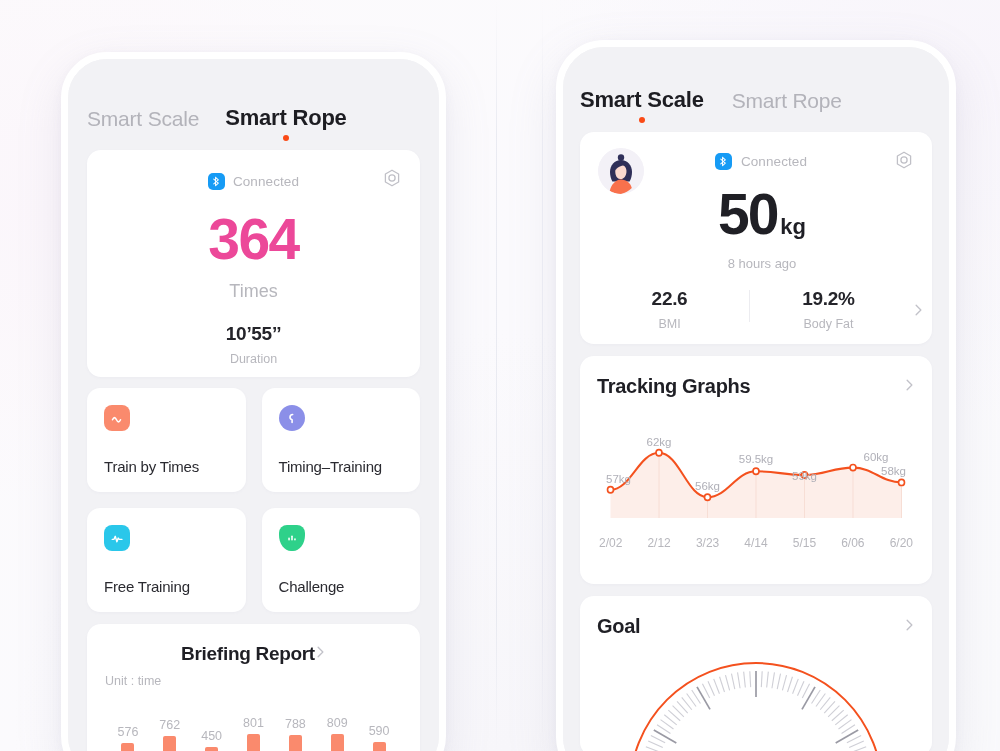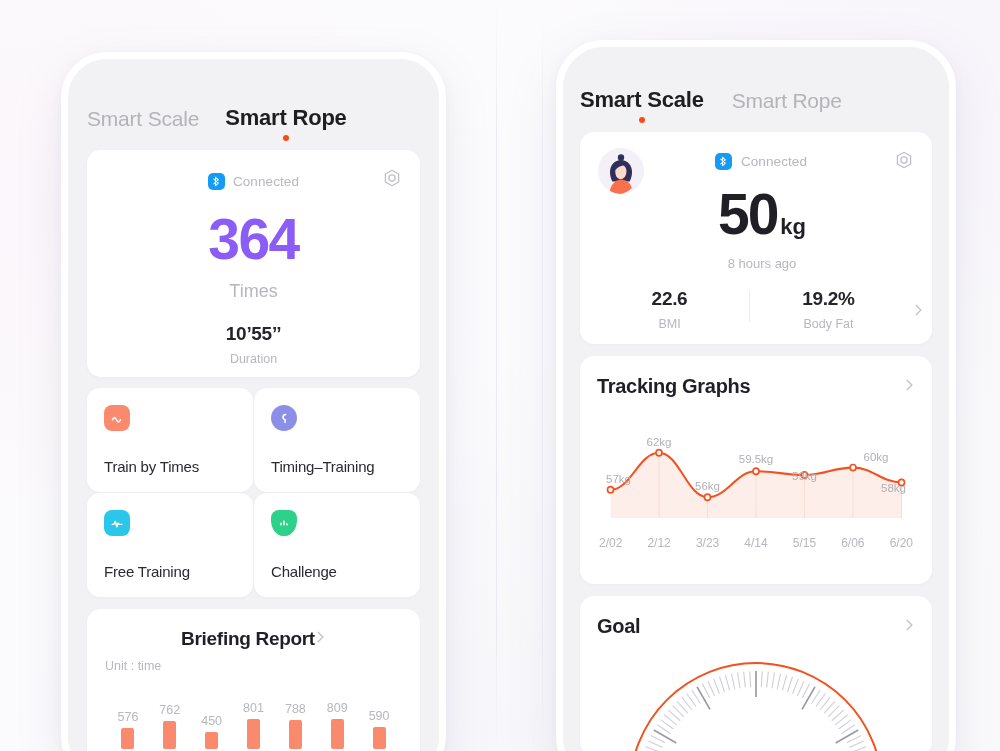--- a/index.html
+++ b/index.html
@@ -146,21 +146,21 @@
     position: absolute;
     top: 18px;
     right: 17px;
     width: 22px; height: 22px;
     cursor: pointer;
   }
   .big-num {
     text-align: center;
     font-size: 57px;
     font-weight: 800;
-    color: #8b5cf6;
+    color: #ec4899;
     letter-spacing: -1.5px;
     line-height: 1;
     margin-top: 19px;
   }
   .big-sub {
     text-align: center;
     font-size: 18px;
     color: #b7b7bd;
     margin-top: 13px;
   }
@@ -190,21 +190,21 @@
   .stat-l {
     font-size: 12.5px;
     color: #b7b7bd;
     margin-top: 7px;
   }
 
   
   .grid {
     display: grid;
     grid-template-columns: 1fr 1fr;
-    gap: 1px;
+    gap: 16px;
     margin: 11px 19px 0 19px;
   }
   .feat {
     background: #fff;
     border-radius: 13px;
     height: 104px;
     padding: 17px 0 0 17px;
     position: relative;
     box-shadow: 0 1px 3px rgba(160,160,185,.07);
     cursor: pointer;
@@ -648,21 +648,21 @@
             <circle cx="215.33333333333334" cy="67" r="3.1" fill="#fff" stroke="#f4511e" stroke-width="1.7"></circle>
             <circle cx="265.6666666666667" cy="59.6" r="3.1" fill="#fff" stroke="#f4511e" stroke-width="1.7"></circle>
             <circle cx="316" cy="74.4" r="3.1" fill="#fff" stroke="#f4511e" stroke-width="1.7"></circle>
           </svg>
       <div class="pt-label" style="left: 21.4909px; top: 64.8px;">57kg</div>
           <div class="pt-label" style="left: 61.9939px; top: 27.8px;">62kg</div>
           <div class="pt-label" style="left: 110.497px; top: 72.2px;">56kg</div>
           <div class="pt-label" style="left: 159px; top: 45px;">59.5kg</div>
           <div class="pt-label" style="left: 207.503px; top: 62px;">59kg</div>
           <div class="pt-label" style="left: 256.006px; top: 42.6px; margin-left: 23px;">60kg</div>
-          <div class="pt-label" style="left: 296.509px; top: 74px;">58kg</div>
+          <div class="pt-label" style="left: 296.509px; top: 57px;">58kg</div>
         </div>
 
       <div class="x-axis" id="xAxis">
           <div class="x-tick">2/02</div>
           <div class="x-tick">2/12</div>
           <div class="x-tick">3/23</div>
           <div class="x-tick">4/14</div>
           <div class="x-tick">5/15</div>
           <div class="x-tick">6/06</div>
           <div class="x-tick">6/20</div>

